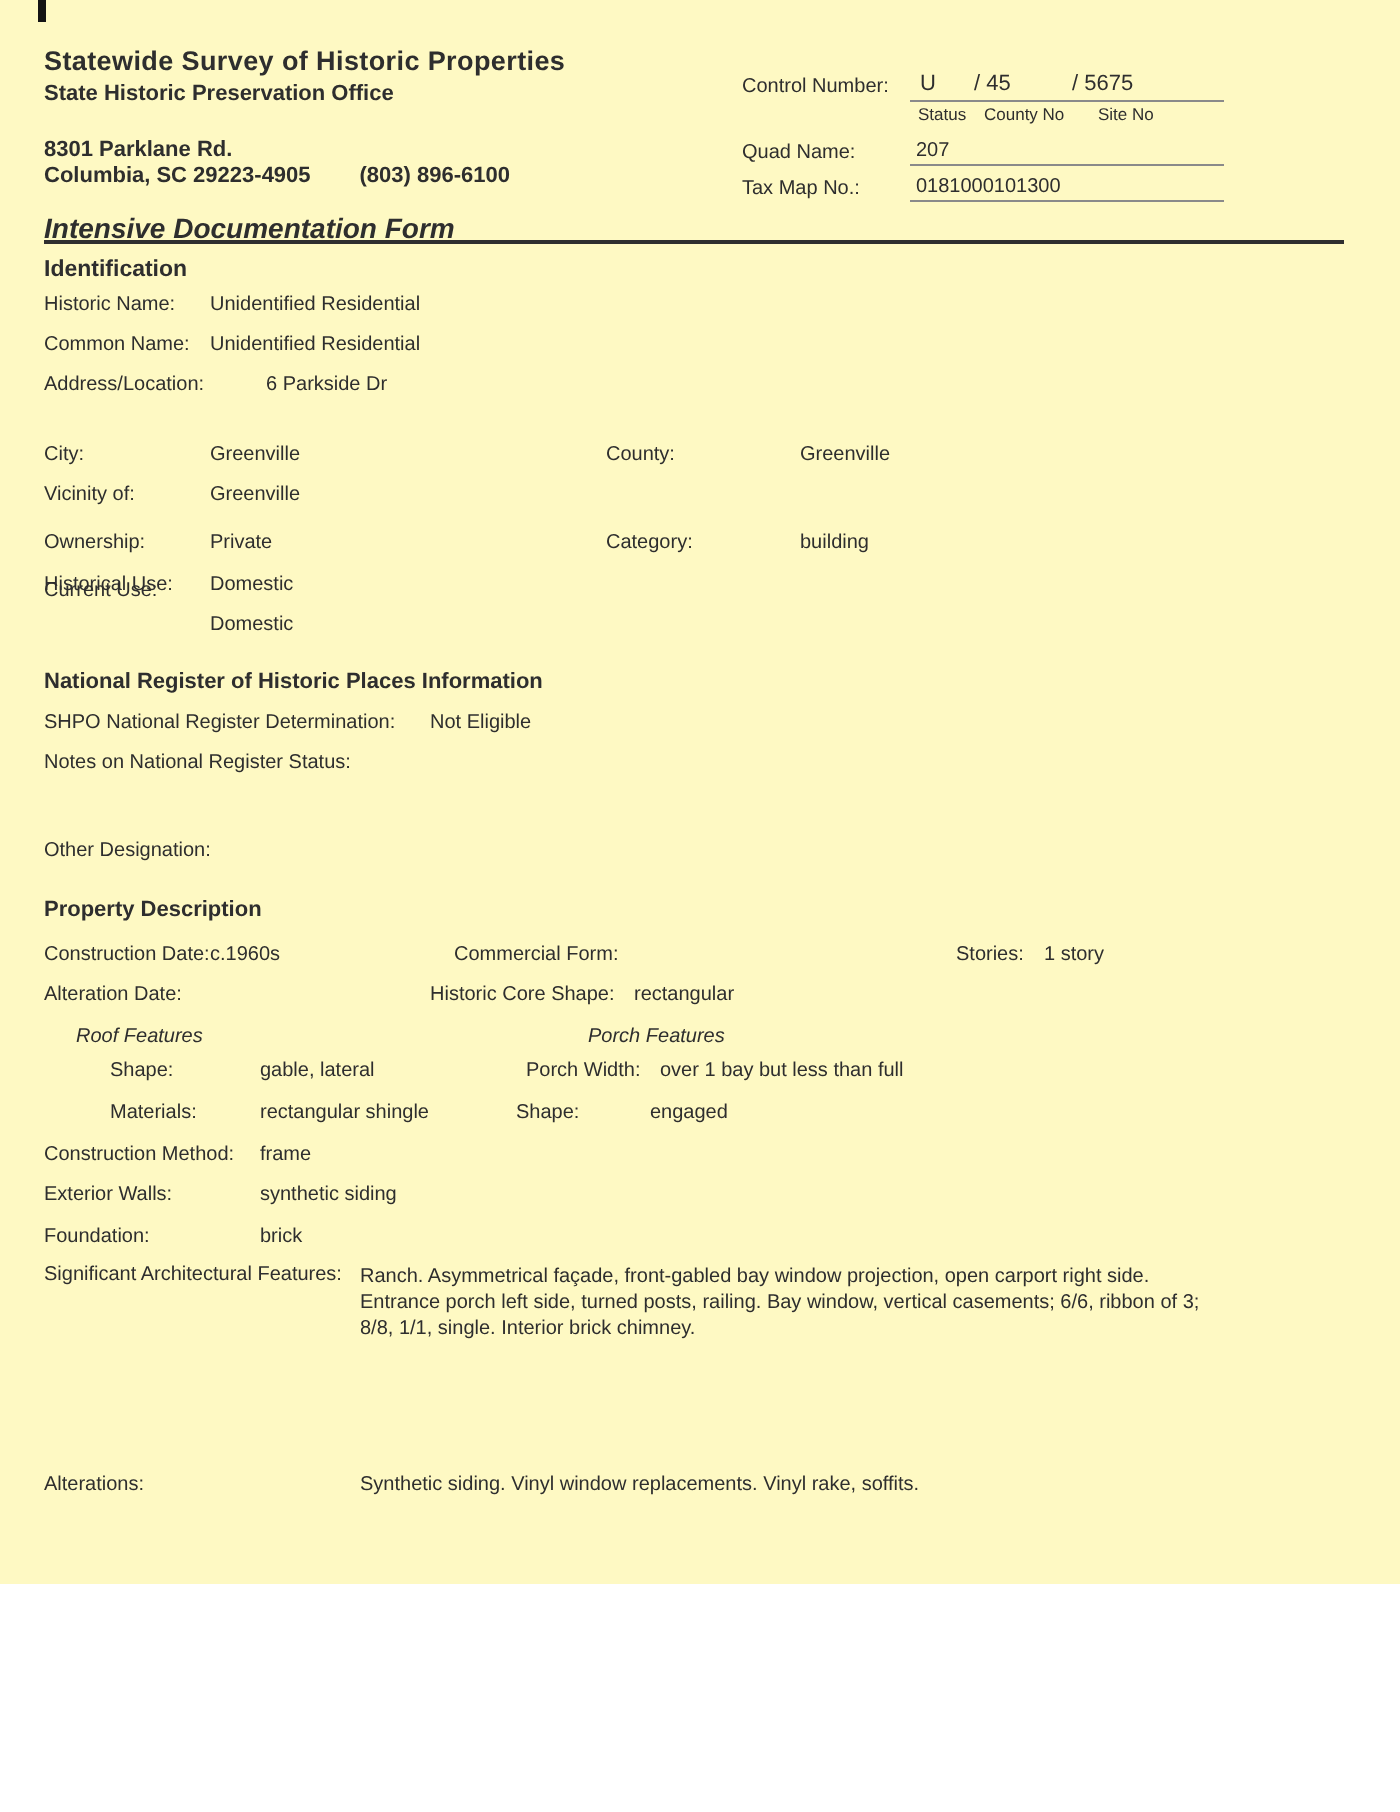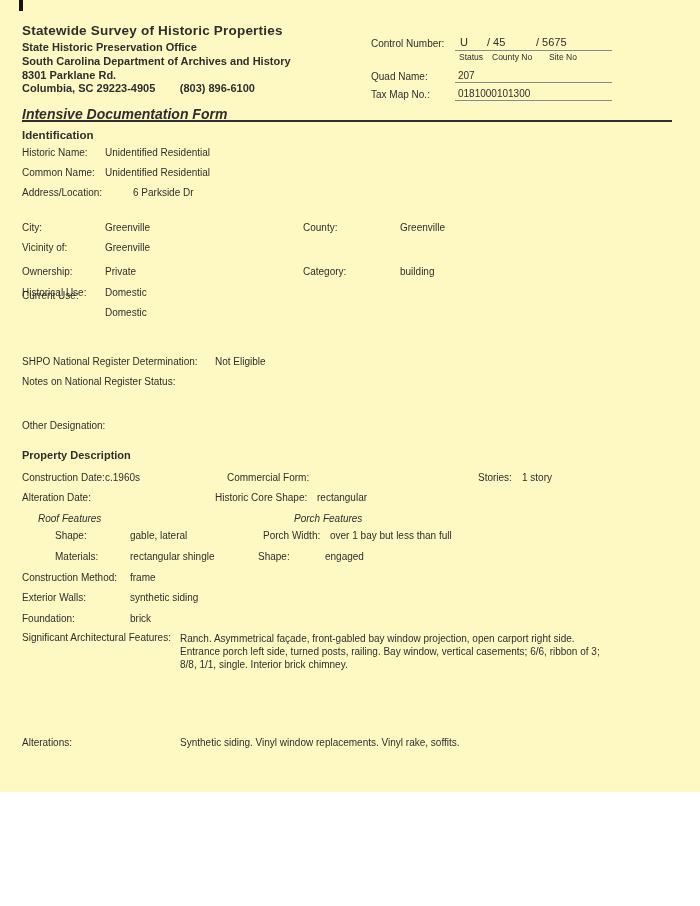--- a/index.html
+++ b/index.html
@@ -25,21 +25,20 @@
 </style>
 </head>
 <body>
 
 <div class="page">
 
   <div class="artifact" style="left:19px;top:0;width:4px;height:11px;"></div>
 
   <div class="t b title" style="left:22px;top:23px;">Statewide Survey of Historic Properties</div>
   <div class="t b hdr" style="left:22px;top:41px;">State Historic Preservation Office</div>
-  <div class="t b hdr" style="left:22px;top:55px;">South Carolina Department of Archives and History</div>
   <div class="t b hdr" style="left:22px;top:69px;">8301 Parklane Rd.</div>
   <div class="t b hdr" style="left:22px;top:82px;">Columbia, SC 29223-4905        (803) 896-6100</div>
 
   <div class="t" style="left:371px;top:38px;">Control Number:</div>
   <div class="t cval" style="left:460px;top:36px;">U</div>
   <div class="t cval" style="left:487px;top:36px;">/ 45</div>
   <div class="t cval" style="left:536px;top:36px;">/ 5675</div>
   <div class="uline" style="left:455px;top:50px;width:157px;"></div>
   <div class="t small" style="left:459px;top:53px;">Status</div>
   <div class="t small" style="left:492px;top:53px;">County No</div>
@@ -79,20 +78,21 @@
   <div class="t" style="left:105px;top:266px;">Private</div>
   <div class="t" style="left:303px;top:266px;">Category:</div>
   <div class="t" style="left:400px;top:266px;">building</div>
 
   <div class="t" style="left:22px;top:287px;">Historical Use:</div>
   <div class="t" style="left:105px;top:287px;">Domestic</div>
 
   <div class="t" style="left:22px;top:290px;">Current Use:</div>
   <div class="t" style="left:105px;top:307px;">Domestic</div>
 
+  <div class="t b sect2" style="left:22px;top:335px;">National Register of Historic Places Information</div>
 
   <div class="t" style="left:22px;top:356px;">SHPO National Register Determination:</div>
   <div class="t" style="left:215px;top:356px;">Not Eligible</div>
 
   <div class="t" style="left:22px;top:376px;">Notes on National Register Status:</div>
 
   <div class="t" style="left:22px;top:420px;">Other Designation:</div>
 
   <div class="t b sect2" style="left:22px;top:449px;">Property Description</div>
 

